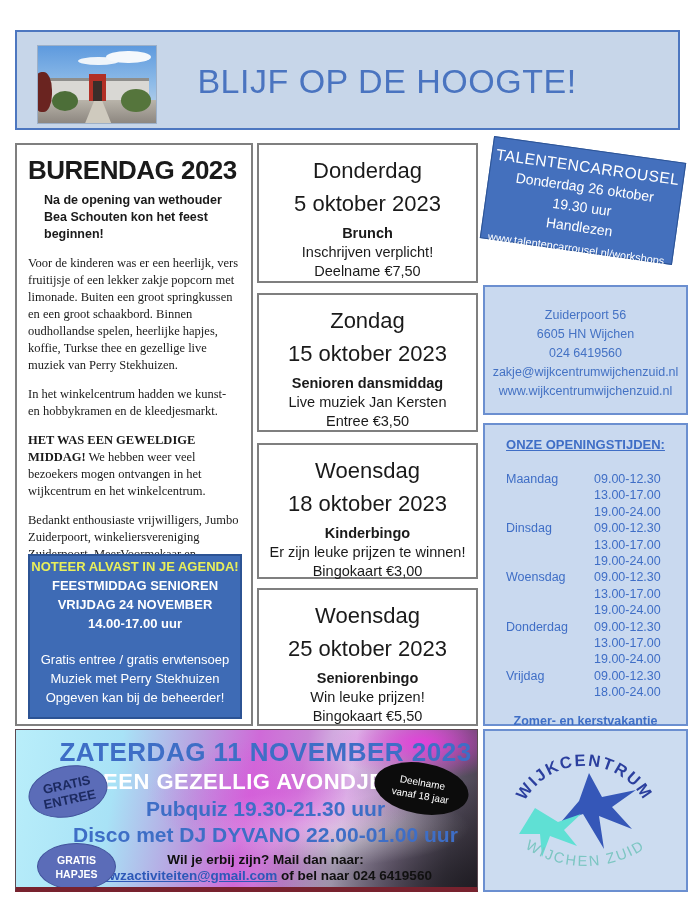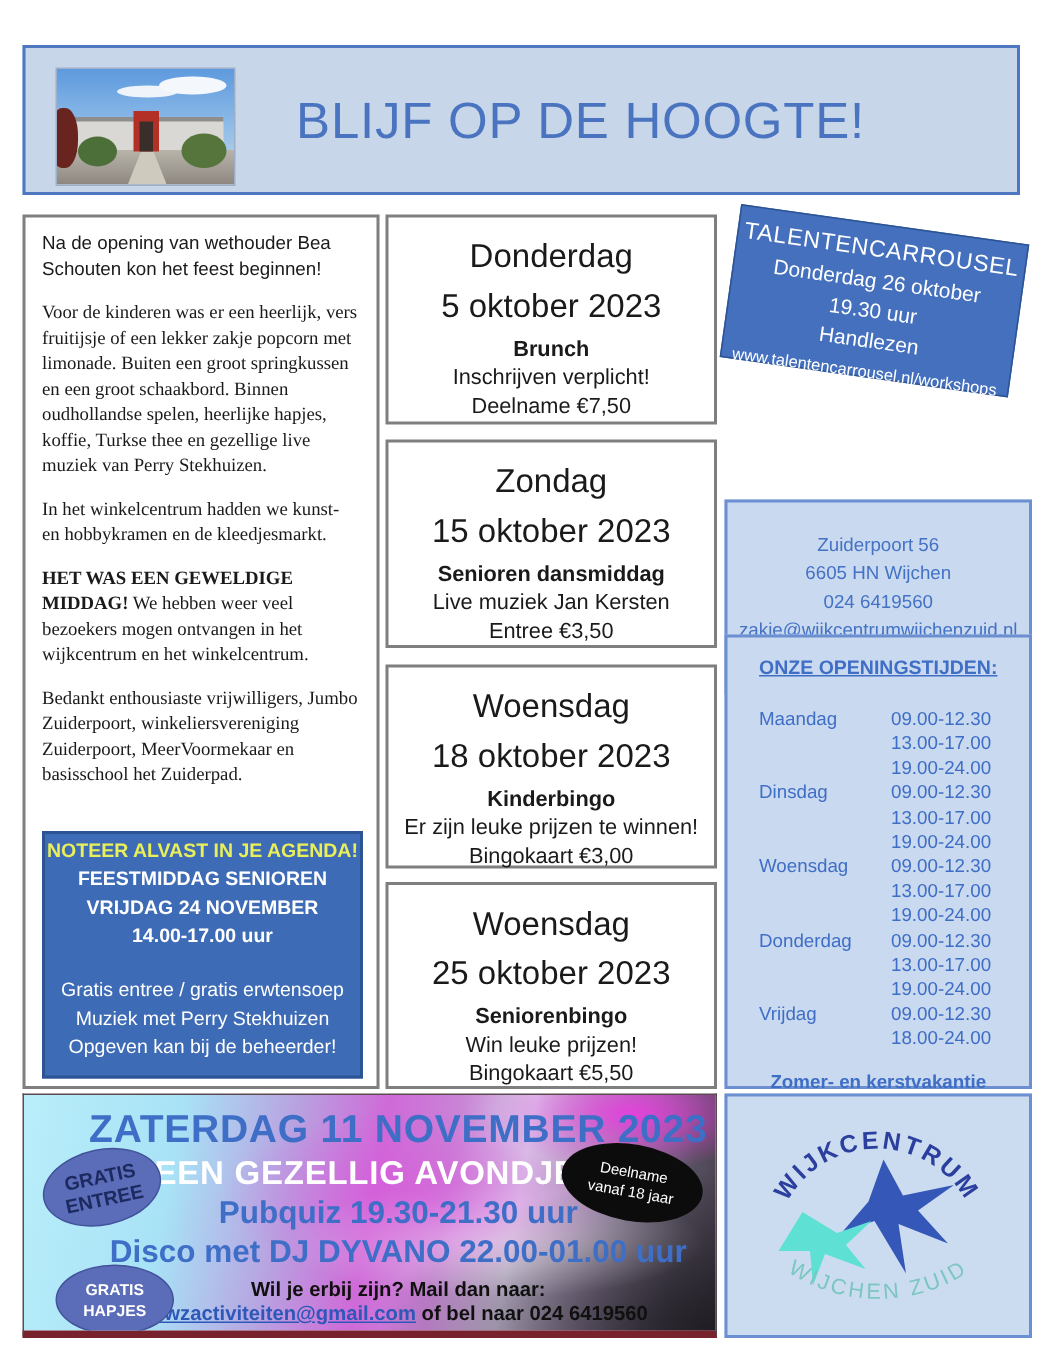--- a/index.html
+++ b/index.html
@@ -18,40 +18,40 @@
   #photo .shrub-l{position:absolute;left:-4%;top:34%;width:16%;height:52%;background:#6a2420;border-radius:45%;}
   #photo .bush-l{position:absolute;left:12%;top:58%;width:22%;height:26%;background:#4c6e38;border-radius:50%;}
   #photo .bush-r{position:absolute;right:4%;top:56%;width:26%;height:30%;background:#55753c;border-radius:50%;}
   #photo .pave{position:absolute;left:0;bottom:0;width:100%;height:30%;background:linear-gradient(180deg,#b9b4aa,#8d8780);}
   #photo .path{position:absolute;left:40%;bottom:0;width:22%;height:32%;background:#cfcabe;clip-path:polygon(38% 0,62% 0,100% 100%,0 100%);}
   #title{position:absolute;left:168px;top:30px;width:404px;text-align:center;font-size:34px;letter-spacing:.5px;color:#4a74c0;}
 
   
   #article{left:15px;top:143px;width:238px;height:583px;background:#fff;border:2px solid #7f7f7f;padding:9px 11px;font-size:12.5px;line-height:17px;overflow:hidden;}
   #article .headline{font-size:26px;font-weight:bold;letter-spacing:-.5px;margin:2px 0 8px 0;line-height:28px;}
-  #article .intro{font-weight:normal;margin:0 0 12px 0;}
+  #article .intro{font-weight:bold;margin:0 0 12px 16px;}
   #article p{margin:0 0 12px 0;font-family:Liberation Serif, serif;}
   #agenda{position:absolute;left:11px;right:9px;bottom:5px;height:160px;background:#3e6bb5;border:2px solid #2c5394;color:#fff;text-align:center;font-size:13px;line-height:19px;padding-top:1px;}
   #agenda .agenda-title{color:#e9ef5a;font-weight:bold;}
   #agenda .b{font-weight:bold;}
   #agenda .gap{height:17px;}
 
   
   .event{left:257px;width:221px;background:#fff;border:2px solid #7f7f7f;text-align:center;}
   .e1{top:143px;height:140px;} .e2{top:293px;height:139px;} .e3{top:443px;height:136px;} .e4{top:588px;height:138px;}
   .event .day{font-size:22px;margin-top:13px;}
   .event .date{font-size:22px;margin-top:7px;}
   .event .etitle{font-size:14.5px;font-weight:bold;margin-top:8px;}
   .event .eline{font-size:14.5px;margin-top:3px;}
 
   
   #talent{left:486px;top:149px;width:194px;height:103px;background:#4470bd;border:1px solid #2c5394;transform:rotate(8deg);color:#fff;text-align:center;padding-top:7px;font-size:14px;line-height:20px;}
   #talent .t1{font-size:15.5px;letter-spacing:.5px;}
   #talent .turl{font-size:11px;margin-top:2px;}
-  #contactbox{left:483px;top:285px;width:205px;height:130px;background:#c9d9ef;border:2px solid #6b8fd0;color:#4472c4;text-align:center;font-size:12.5px;line-height:19px;padding-top:19px;margin-top:48px;}
+  #contactbox{left:483px;top:285px;width:205px;height:130px;background:#c9d9ef;border:2px solid #6b8fd0;color:#4472c4;text-align:center;font-size:12.5px;line-height:19px;padding-top:19px;}
   #hoursbox{left:483px;top:423px;width:205px;height:303px;background:#c9d9ef;border:2px solid #6b8fd0;color:#3f6ec6;font-size:12.5px;}
   #hoursbox .hours-title{text-align:center;font-weight:bold;text-decoration:underline;font-size:13px;margin-top:12px;}
   #hours-rows{margin-top:19px;}
   .hrow{display:flex;padding-left:21px;line-height:16.4px;}
   .hday{width:88px;}
   .closed{font-weight:bold;text-align:center;margin-top:13px;font-size:12.5px;}
 
   
   #logobox{left:483px;top:729px;width:205px;height:163px;background:#ccdcf0;border:2px solid #6b8fd0;}
   #logobox svg{display:block;}
@@ -91,20 +91,21 @@
       <div class="door"></div>
       <div class="doorway"></div>
       <div class="shrub-l"></div>
       <div class="bush-l"></div>
       <div class="bush-r"></div>
     </div>
     <div id="title">BLIJF OP DE HOOGTE!</div>
   </div>
 
   <div id="article" class="abs">
+    <div class="headline">BURENDAG 2023</div>
     <div class="intro">Na de opening van wethouder Bea Schouten kon het feest beginnen!</div>
     <p>Voor de kinderen was er een heerlijk, vers fruitijsje of een lekker zakje popcorn met limonade. Buiten een groot springkussen en een groot schaakbord. Binnen oudhollandse spelen, heerlijke hapjes, koffie, Turkse thee en gezellige live muziek van Perry Stekhuizen.</p>
     <p>In het winkelcentrum hadden we kunst- en hobbykramen en de kleedjesmarkt.</p>
     <p>
       <span style="font-weight:bold">HET WAS EEN GEWELDIGE MIDDAG!</span><span> We hebben weer veel bezoekers mogen ontvangen in het wijkcentrum en het winkelcentrum.</span>
     </p>
     <p>Bedankt enthousiaste vrijwilligers, Jumbo Zuiderpoort, winkeliersvereniging Zuiderpoort, MeerVoormekaar en basisschool het Zuiderpad.</p>
 
     <div id="agenda">
       <div class="agenda-title">NOTEER ALVAST IN JE AGENDA!</div>

